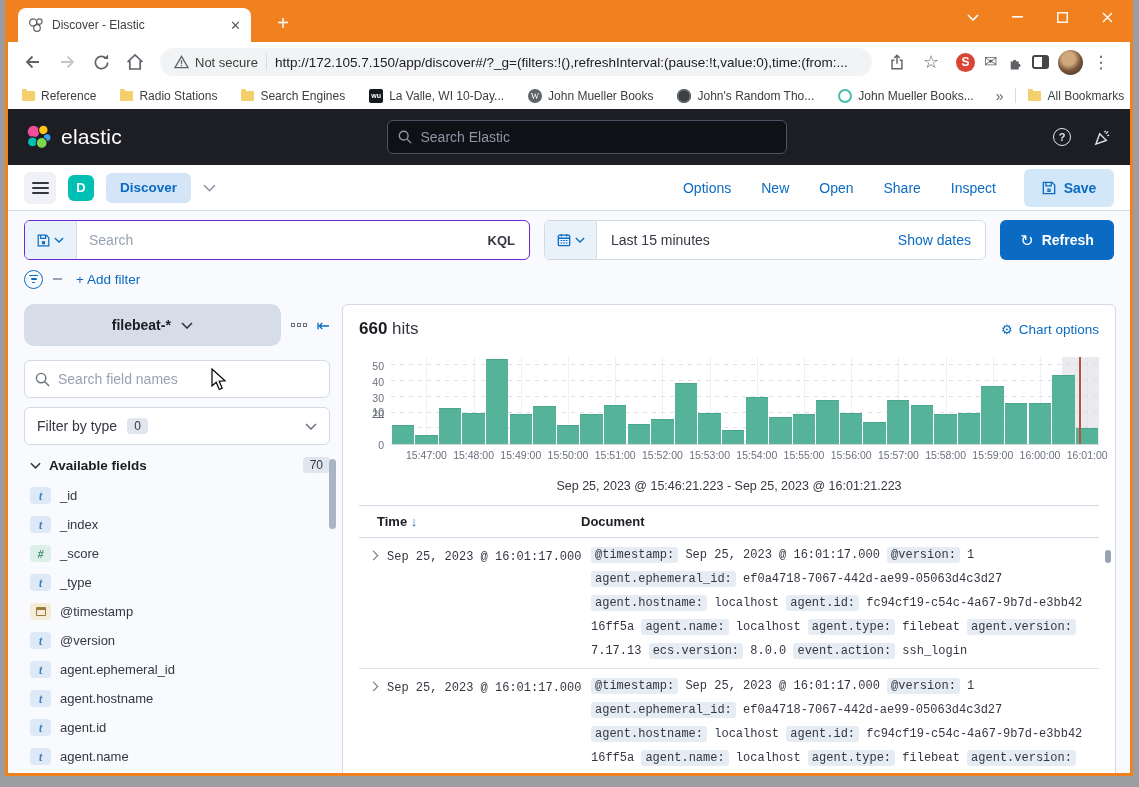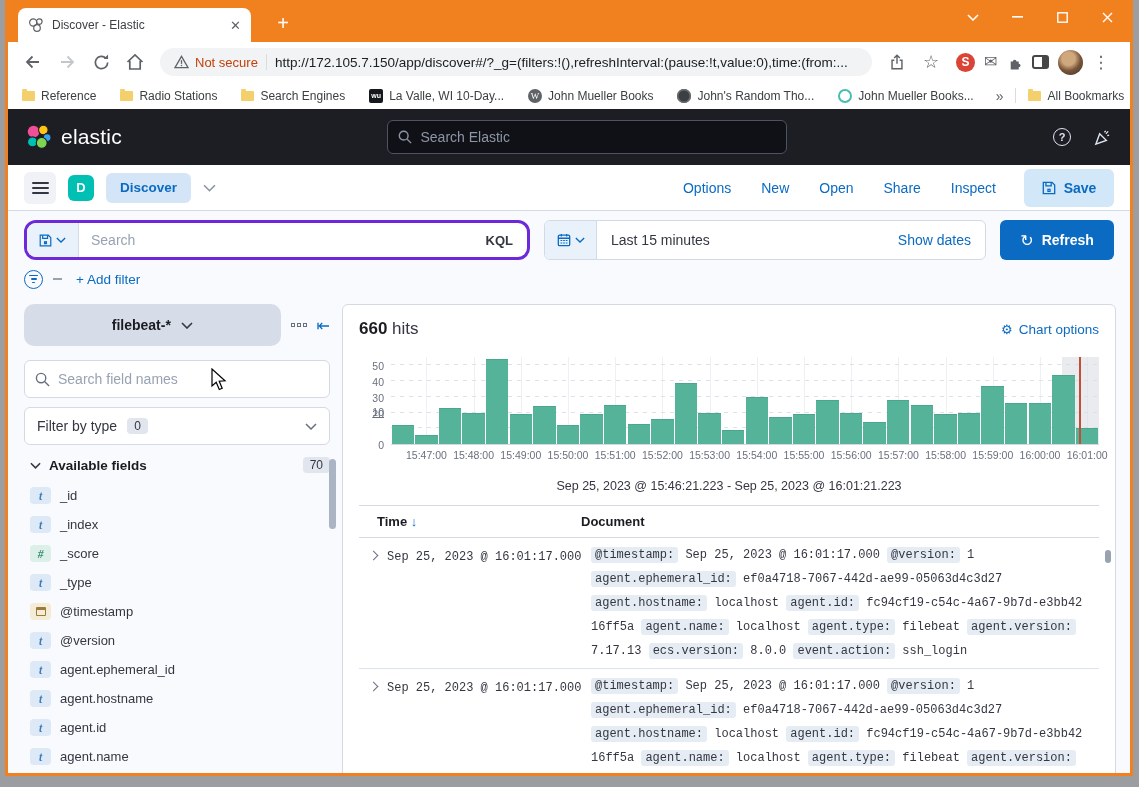--- a/index.html
+++ b/index.html
@@ -15,21 +15,21 @@
   .tab-close{color:#5f6368;font-size:13px;cursor:pointer}
   .newtab{position:absolute;left:262px;bottom:5px;width:26px;height:26px;color:#fff;
     font-size:20px;line-height:24px;text-align:center}
   .wincontrols{position:absolute;right:0;top:0;height:34px;display:flex}
   .wc{width:45px;height:34px;display:flex;align-items:center;justify-content:center;color:#fff}
   
   .toolbar{height:40px;background:#fff;display:flex;align-items:center;padding:0 10px;gap:4px}
   .navic{width:30px;height:30px;display:flex;align-items:center;justify-content:center}
   .urlbar{flex:1;max-width:712px;height:28px;background:#f1f3f4;border-radius:14px;margin:0 6px;
     display:flex;align-items:center;padding:0 14px;gap:8px;overflow:hidden}
-  .notsecure{font-size:13px;color:#c2410c;white-space:nowrap;display:flex;align-items:center;gap:6px}
+  .notsecure{font-size:13px;color:#404040;white-space:nowrap;display:flex;align-items:center;gap:6px}
   .urlsep{width:1px;height:16px;background:#dadce0}
   .urltext{font-size:13.5px;color:#202124;white-space:nowrap;overflow:hidden;flex:1}
   .exticons{display:flex;align-items:center;gap:9px;padding-left:6px}
   .glyph{font-size:16px;color:#5f6368;line-height:1}
   .ext-s{width:19px;height:19px;border-radius:50%;background:#d94437;color:#fff;font-weight:bold;
     font-size:12px;display:flex;align-items:center;justify-content:center}
   .sidepanel{width:17px;height:14px;border:2px solid #454746;border-radius:3px;position:relative}
   .sidepanel i{position:absolute;right:0;top:0;bottom:0;width:5px;background:#454746}
   .avatar{width:25px;height:25px;border-radius:50%;
     background:radial-gradient(circle at 42% 35%,#cfa87e 0 30%,#7a5538 55%,#33302c 100%)}
@@ -65,21 +65,21 @@
   .crumb{height:30px;background:#d3e5f7;border-radius:6px;padding:0 14px;display:flex;align-items:center;
     color:#0b6bc2;font-weight:bold;font-size:13.5px}
   .navlinks{margin-left:auto;display:flex;align-items:center;gap:30px}
   .navlink{color:#0b6bc2;font-size:14px;font-weight:500;text-decoration:none;cursor:pointer}
   .savebtn{height:38px;min-width:90px;background:#d2e7f8;border:none;border-radius:6px;color:#0b6bc2;
     font-weight:bold;font-size:14px;display:flex;align-items:center;justify-content:center;gap:8px;margin-left:16px;
     font-family:"Liberation Sans",sans-serif}
   
   .page{background:#f8fafd;height:100%}
   .queryrow{display:flex;gap:14px;padding:9px 16px 0;align-items:center}
-  .qgroup{flex:1;height:40px;display:flex;border:3px solid #6d28d9;border-radius:12px;background:#fff;overflow:hidden}
+  .qgroup{flex:1;height:40px;display:flex;border:1px solid #6d28d9;border-radius:6px;background:#fff;overflow:hidden}
   .qsaved{width:52px;background:#e9f1fa;border-right:1px solid #d3dae6;display:flex;align-items:center;
     justify-content:center;gap:4px;color:#0b6bc2}
   .qinput{flex:1;border:none;outline:none;font-size:14px;padding:0 12px;color:#343741;
     font-family:"Liberation Sans",sans-serif;background:transparent}
   .qinput::placeholder{color:#98a2b3}
   .kql{font-size:13px;font-weight:600;color:#343741;padding:0 14px;display:flex;align-items:center}
   .dategroup{width:442px;height:40px;display:flex;border:1px solid #d3dae6;border-radius:6px;background:#fff;
     overflow:hidden;align-items:center}
   .dcal{width:52px;height:100%;background:#e9f1fa;border-right:1px solid #d3dae6;display:flex;
     align-items:center;justify-content:center;gap:4px;color:#0b6bc2}

